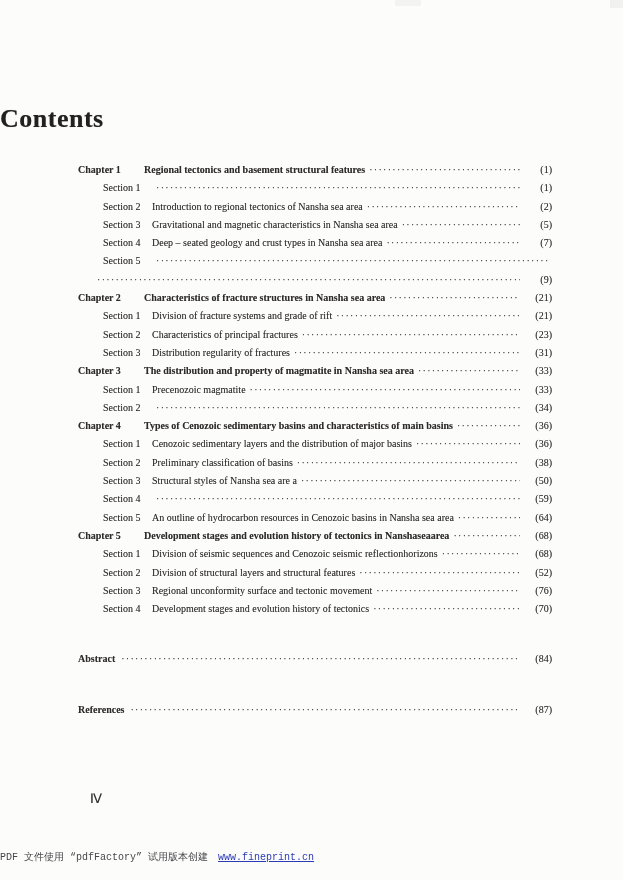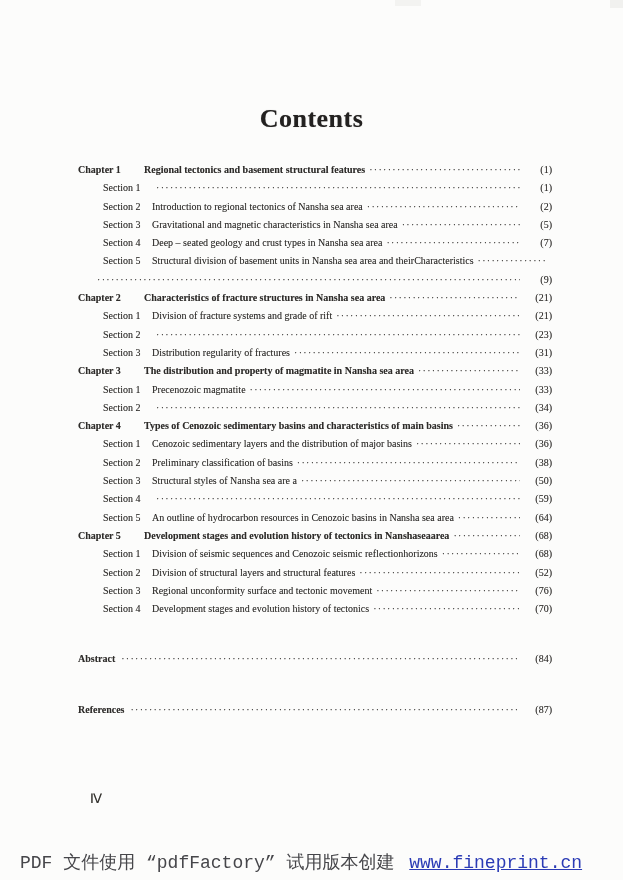--- a/index.html
+++ b/index.html
@@ -10,21 +10,21 @@
     color:#2e2c2a;
   }
   .page { position:relative; width:623px; height:880px; overflow:hidden; background:#fcfcfb; }
 
   .artifact { position:absolute; top:0; }
   .a1 { left:395px; width:26px; height:6px; background:#f3f3f1; }
   .a2 { left:610px; width:13px; height:8px; background:#f1f1ef; }
 
   .doc-title {
     position:absolute; top:104px; left:0; width:100%;
-    margin:0; text-align:center;
+    margin:0; 
     font-size:26px; font-weight:bold; letter-spacing:0.5px;
     color:#232120;
     text-shadow:0 0 0.7px rgba(35,33,32,0.45);
   }
 
   .toc {
     position:absolute; top:161px; left:78px; width:474px;
     font-size:10px; line-height:18.3px;
     text-shadow:0 0 0.6px rgba(46,44,42,0.38);
   }
@@ -49,22 +49,22 @@
   }
   .pg { flex:none; min-width:28px; text-align:right; white-space:nowrap; font-weight:normal; }
 
   .page-roman {
     position:absolute; left:90px; top:791px;
     font-size:13px; color:#35332f;
     text-shadow:0 0 0.6px rgba(46,44,42,0.4);
   }
 
   .footer {
-    position:absolute; left:20px; top:850px;
-    font-size:18px;
+    position:absolute; left:0; top:850px;
+    font-size:10px;
     font-family:"Liberation Mono", "DejaVu Sans", monospace;
     color:#46464a; white-space:nowrap;
   }
   .footer .link { color:#2b3bb5; text-decoration:underline; margin-left:4px; cursor:pointer; }
 </style>
 </head>
 <body>
 
 <div class="page">
   <div class="artifact a1"></div>
@@ -97,41 +97,41 @@
         <span class="pg">(5)</span>
       </div>
       <div class="row section">
         <span class="lbl">Section 4</span>
         <span class="ttl">Deep – seated geology and crust types in Nansha sea area</span>
         <span class="dots"></span>
         <span class="pg">(7)</span>
       </div>
       <div class="row section">
         <span class="lbl">Section 5</span>
-        <span class="ttl">Structural division of basement units in Nansha sea area and theirCharacteristics</span>
         <span class="dots"></span>
       </div>
       <div class="row continuation">
         <span class="dots"></span>
         <span class="pg">(9)</span>
       </div>
       <div class="row chapter">
         <span class="lbl">Chapter 2</span>
         <span class="ttl">Characteristics of fracture structures in Nansha sea area</span>
         <span class="dots"></span>
         <span class="pg">(21)</span>
       </div>
       <div class="row section">
         <span class="lbl">Section 1</span>
         <span class="ttl">Division of fracture systems and grade of rift</span>
         <span class="dots"></span>
         <span class="pg">(21)</span>
       </div>
       <div class="row section">
         <span class="lbl">Section 2</span>
+        <span class="ttl">Characteristics of principal fractures</span>
         <span class="dots"></span>
         <span class="pg">(23)</span>
       </div>
       <div class="row section">
         <span class="lbl">Section 3</span>
         <span class="ttl">Distribution regularity of fractures</span>
         <span class="dots"></span>
         <span class="pg">(31)</span>
       </div>
       <div class="row chapter">

